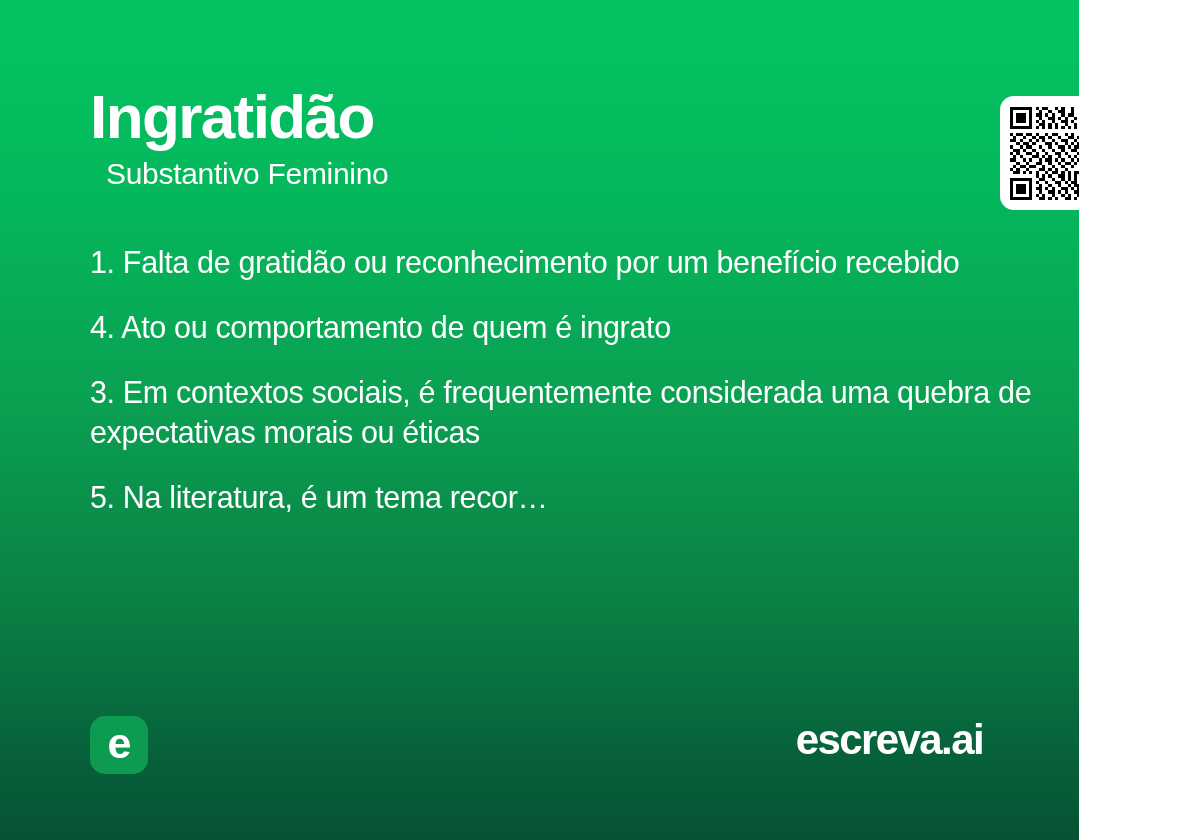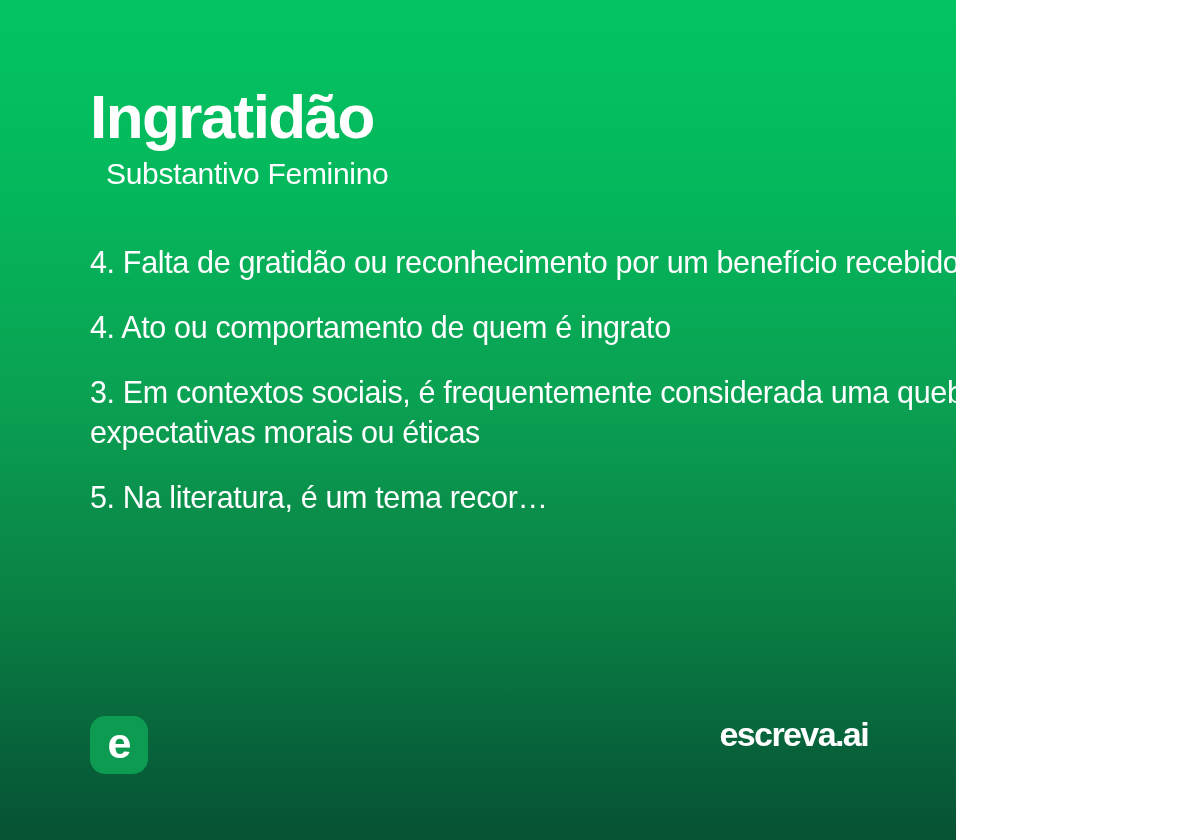--- a/index.html
+++ b/index.html
@@ -10,21 +10,21 @@
     overflow: hidden;
   }
 
   body {
     font-family: "Liberation Sans", sans-serif;
     background: #ffffff;
   }
 
   #card {
     position: relative;
-    width: 956px;
+    width: 1079px;
     height: 840px;
     background: linear-gradient(180deg,
                 #03C462 0%,
                 #04B85C 22%,
                 #0AA052 48%,
                 #0A8044 72%,
                 #07613A 90%,
                 #065234 100%);
     overflow: hidden;
   }
@@ -124,24 +124,24 @@
     font-size: 43px;
     font-weight: 700;
     line-height: 1;
     letter-spacing: -1px;
     position: relative;
     top: -2px;
   }
 
   #brand-name {
     position: absolute;
-    right: 88px;
+    right: 96px;
     top: 12px;
     color: #ffffff;
-    font-size: 34px;
+    font-size: 42px;
     font-weight: 700;
     letter-spacing: -1.6px;
     line-height: 1.35;
     white-space: nowrap;
   }
 </style>
 </head>
 <body>
 
 <div id="card">
@@ -410,21 +410,21 @@
           <rect x="17" y="28" width="2" height="1"></rect>
         <rect x="20" y="28" width="1" height="1"></rect>
           <rect x="22" y="28" width="1" height="1"></rect>
         <rect x="25" y="28" width="1" height="1"></rect>
           <rect x="27" y="28" width="2" height="1"></rect>
       </g>
     </svg>
   </div>
 
   <div id="definitions">
-    <div class="definition">4. Falta de gratidão ou reconhecimento por um benefício recebido</div>
+    <div class="definition">1. Falta de gratidão ou reconhecimento por um benefício recebido</div>
     <div class="definition">4. Ato ou comportamento de quem é ingrato</div>
     <div class="definition">3. Em contextos sociais, é frequentemente considerada uma quebra de expectativas morais ou éticas</div>
     <div class="definition">5. Na literatura, é um tema recor…</div>
   </div>
 
   <div id="footer">
     <div id="brand-logo">
       <span id="brand-logo-letter">e</span>
     </div>
     <div id="brand-name">escreva.ai</div>

